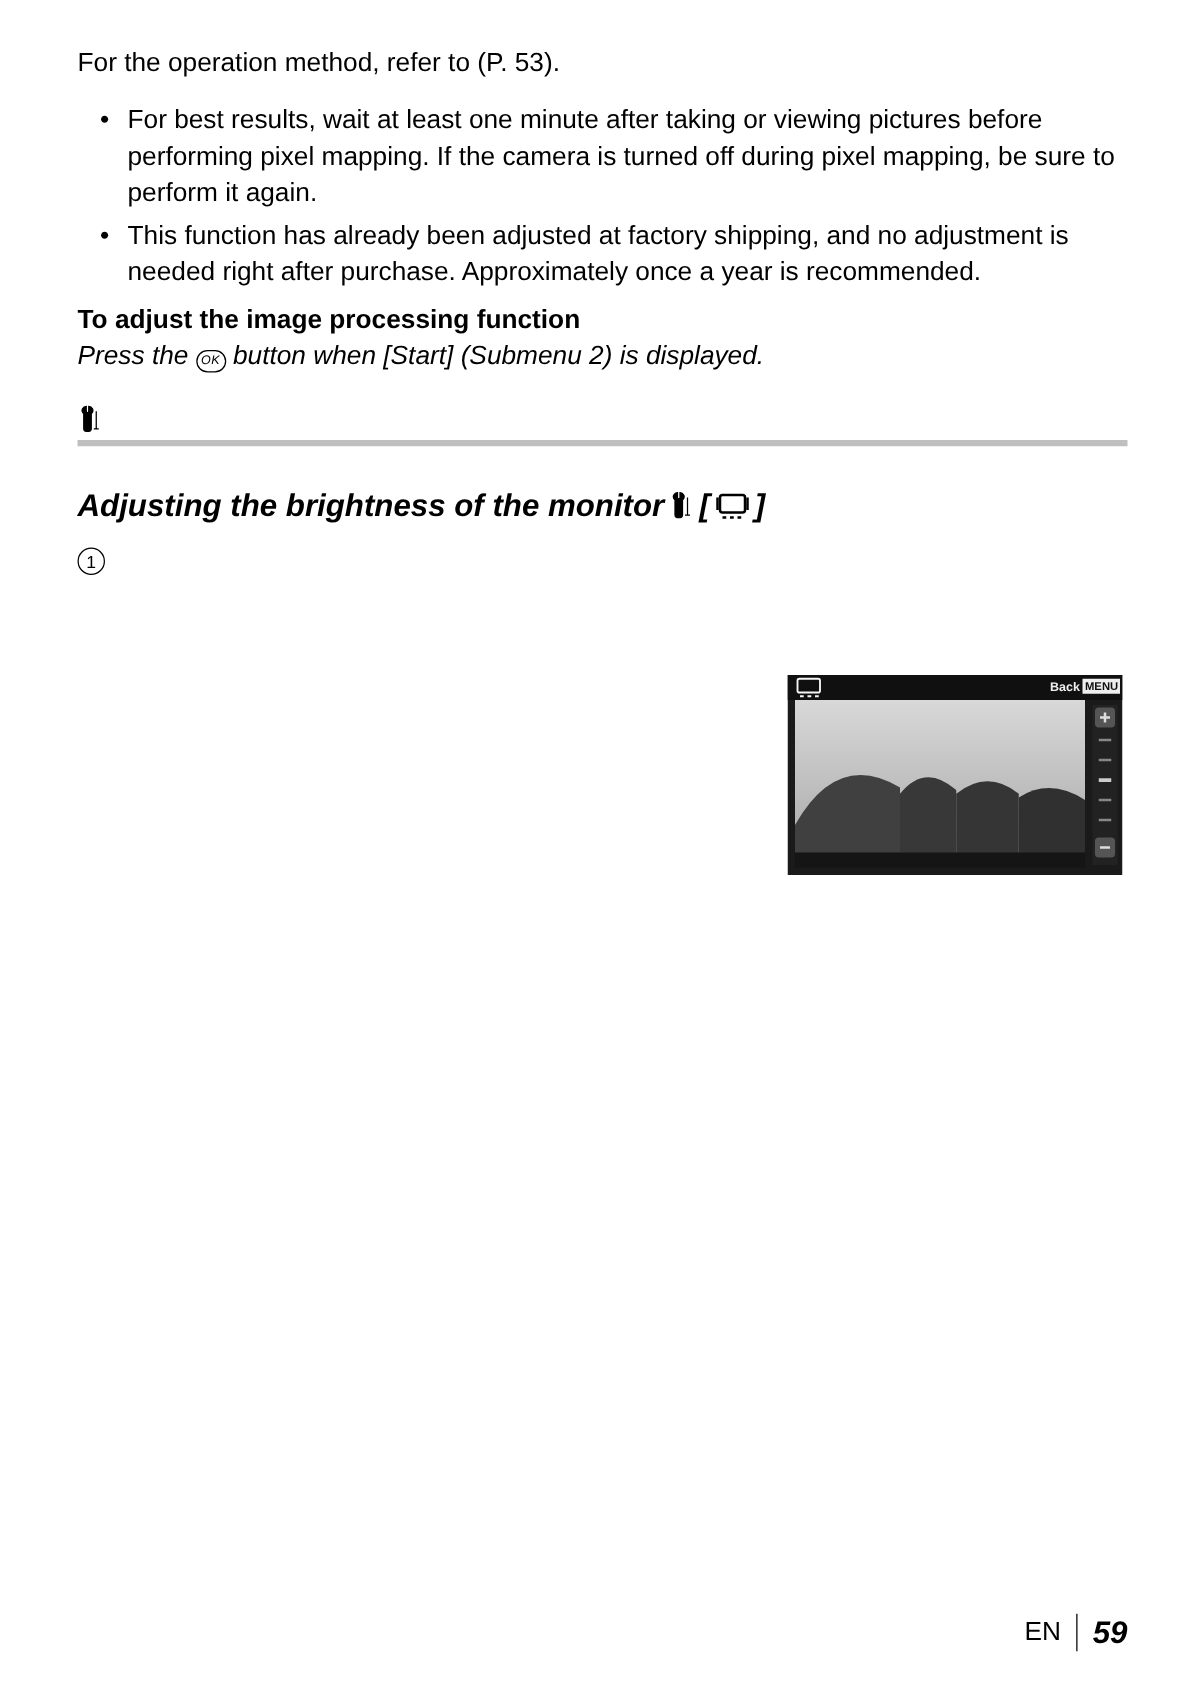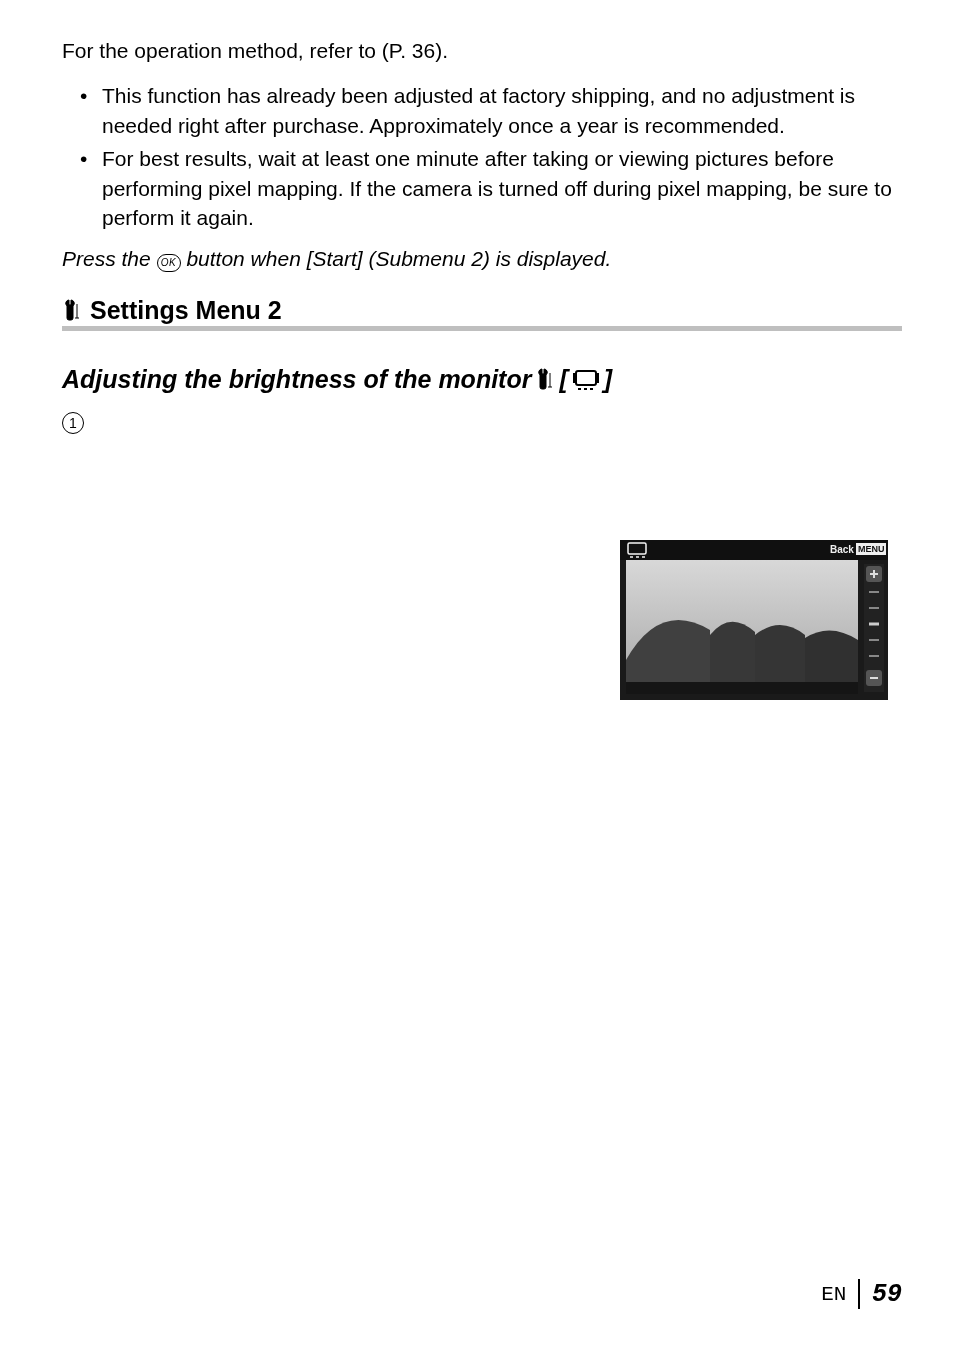--- a/index.html
+++ b/index.html
@@ -16,52 +16,52 @@
   .indent-bullet { list-style: none; margin: 2px 0 0 60px; }
   .indent-bullet li { position: relative; padding-left: 22px; font-size: 21px; line-height: 1.4; }
   .indent-bullet li::before { content: "•"; position: absolute; left: 0; top: 0; }
   .section-bar { margin-top: 22px; font-size: 25px; font-weight: bold; border-bottom: 5px solid #bfbfbf; padding-bottom: 1px; display: flex; align-items: center; gap: 8px; }
   .wrench-svg { display: inline-block; width: 20px; height: 24px; vertical-align: -3px; }
   .step-row { display: flex; align-items: flex-start; margin-top: 16px; gap: 14px; }
   .step-num { flex: 0 0 auto; width: 22px; height: 22px; border: 1.5px solid #000; border-radius: 50%; display: flex; align-items: center; justify-content: center; font-size: 14px; margin-top: 2px; }
   .step-text { flex: 1 1 auto; font-size: 21px; line-height: 1.5; max-width: 480px; }
   .tri { font-family: Arial, sans-serif; }
   .ok-btn { display: inline-flex; align-items: center; justify-content: center; width: 24px; height: 18px; border: 1.5px solid #000; border-radius: 10px; font-size: 10px; vertical-align: 0px; letter-spacing: 0.5px; }
-  .screenshot { position: absolute; right: 66px; top: 540px; width: 268px; height: 160px; }
-  .page-footer { position: absolute; right: 52px; bottom: 36px; display: flex; align-items: center; gap: 12px; font-size: 21px; font-family: Liberation Mono, monospace; }
+  .screenshot { position: absolute; right: 56px; top: 540px; width: 268px; height: 160px; }
+  .page-footer { position: absolute; right: 52px; bottom: 24px; display: flex; align-items: center; gap: 12px; font-size: 21px; }
   .page-footer .sep { width: 1.5px; height: 30px; background: #000; }
   .page-footer .num { font-weight: bold; font-style: italic; font-size: 25px; }
   .monitor-icon { display:inline-block; width:28px; height:22px; vertical-align:-3px; font-style: normal; }
 </style>
 </head>
 <body>
 
 <div class="page">
 
-  <p class="intro">For the operation method, refer to (P. 36).</p>
+  <p class="intro">For the operation method, refer to (P. 53).</p>
 
 
   <ul class="ul-bullet">
+    <li>For best results, wait at least one minute after taking or viewing pictures before performing pixel mapping. If the camera is turned off during pixel mapping, be sure to perform it again.</li>
     <li>This function has already been adjusted at factory shipping, and no adjustment is needed right after purchase. Approximately once a year is recommended.</li>
-    <li>For best results, wait at least one minute after taking or viewing pictures before performing pixel mapping. If the camera is turned off during pixel mapping, be sure to perform it again.</li>
   </ul>
 
+  <p class="sub-bold">To adjust the image processing function</p>
   <p class="body-line">
     <span>Press the </span>
     <span class="ok-btn">OK</span>
     <span> button when [Start] (Submenu 2) is displayed.</span>
   </p>
 
   <div class="section-bar">
     <span>
       <svg class="wrench-svg" viewBox="0 0 20 24">
           <path d="M7 2 Q5 2 4 4 Q3 6 5 8 L5 20 Q5 22 7 22 L9 22 Q11 22 11 20 L11 8 Q13 6 12 4 Q11 2 9 2 L9 6 Q9 7 8 7 Q7 7 7 6 Z M15 6 L15 20 M13 20 L17 20" fill="#000" stroke="#000" stroke-width="1"></path>
         </svg>
     </span>
-    <span> Settings Menu 2</span>
   </div>
 
   <h2 class="h-italic" style="margin-top:34px;">
     <span>Adjusting the brightness of the monitor </span>
     <span class="wrench">
       <svg class="wrench-svg" viewBox="0 0 20 24">
           <path d="M7 2 Q5 2 4 4 Q3 6 5 8 L5 20 Q5 22 7 22 L9 22 Q11 22 11 20 L11 8 Q13 6 12 4 Q11 2 9 2 L9 6 Q9 7 8 7 Q7 7 7 6 Z M15 6 L15 20 M13 20 L17 20" fill="#000" stroke="#000" stroke-width="1"></path>
         </svg>
     </span>
     <span> [</span>

